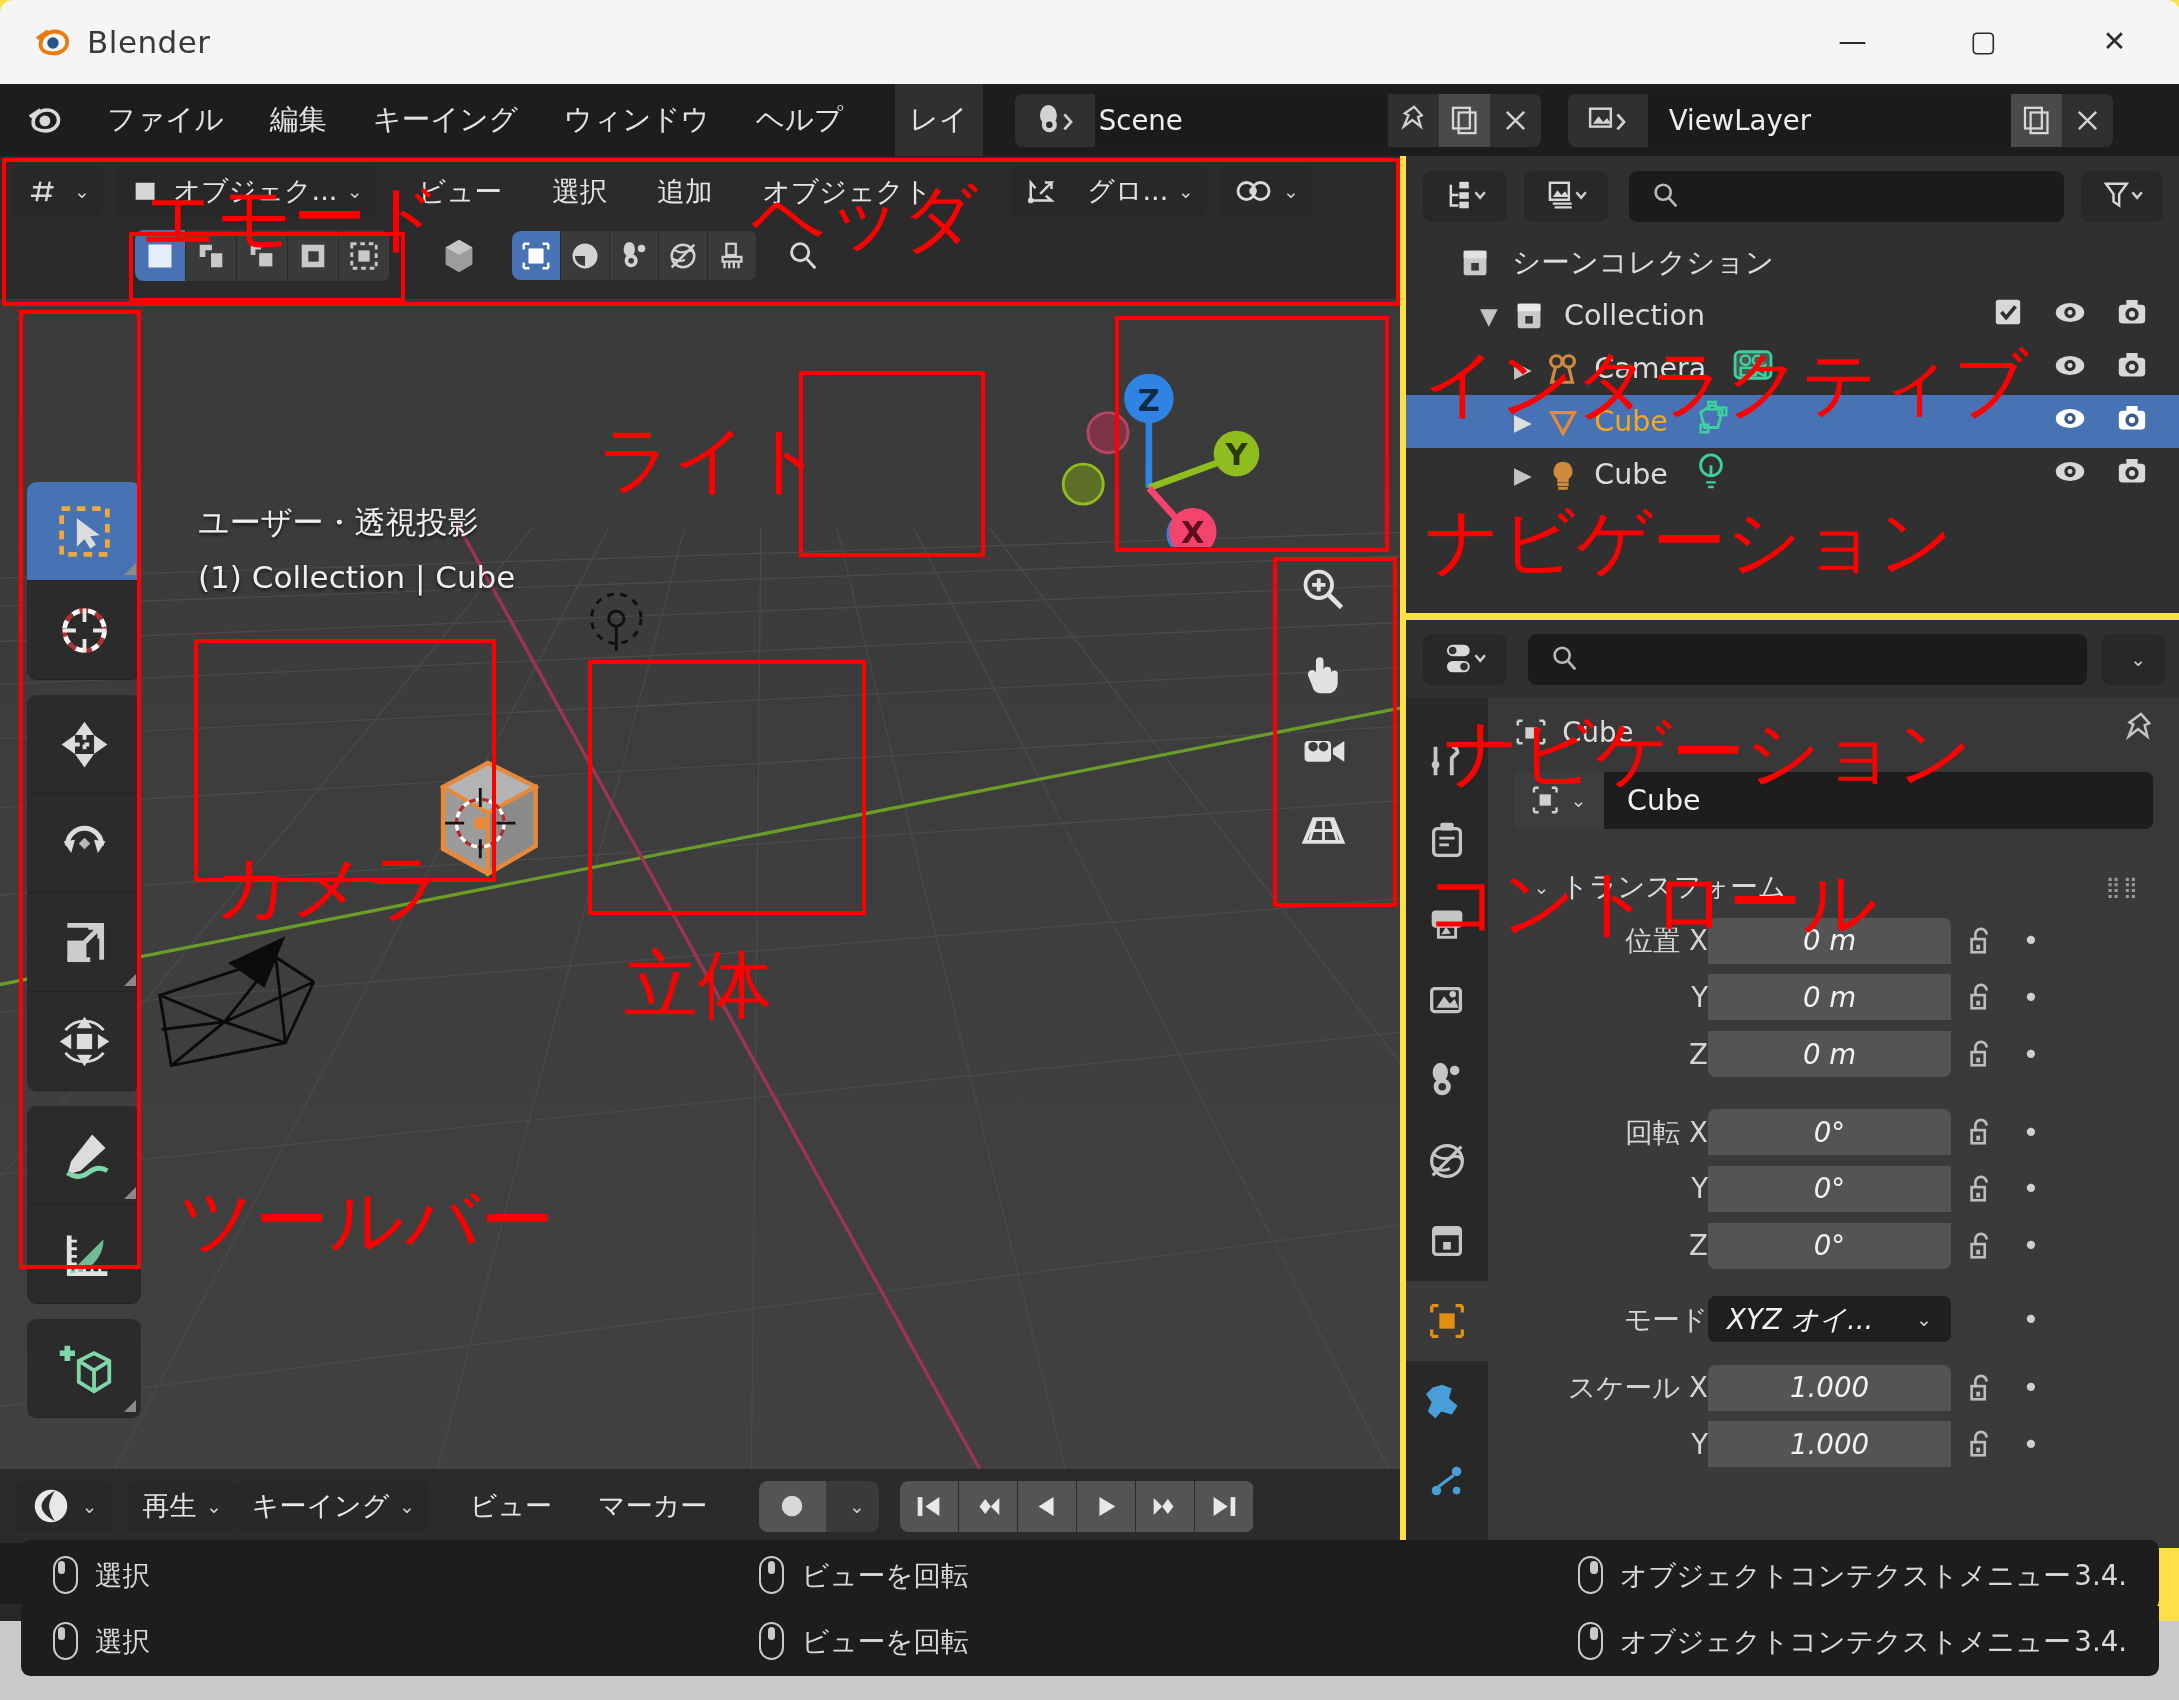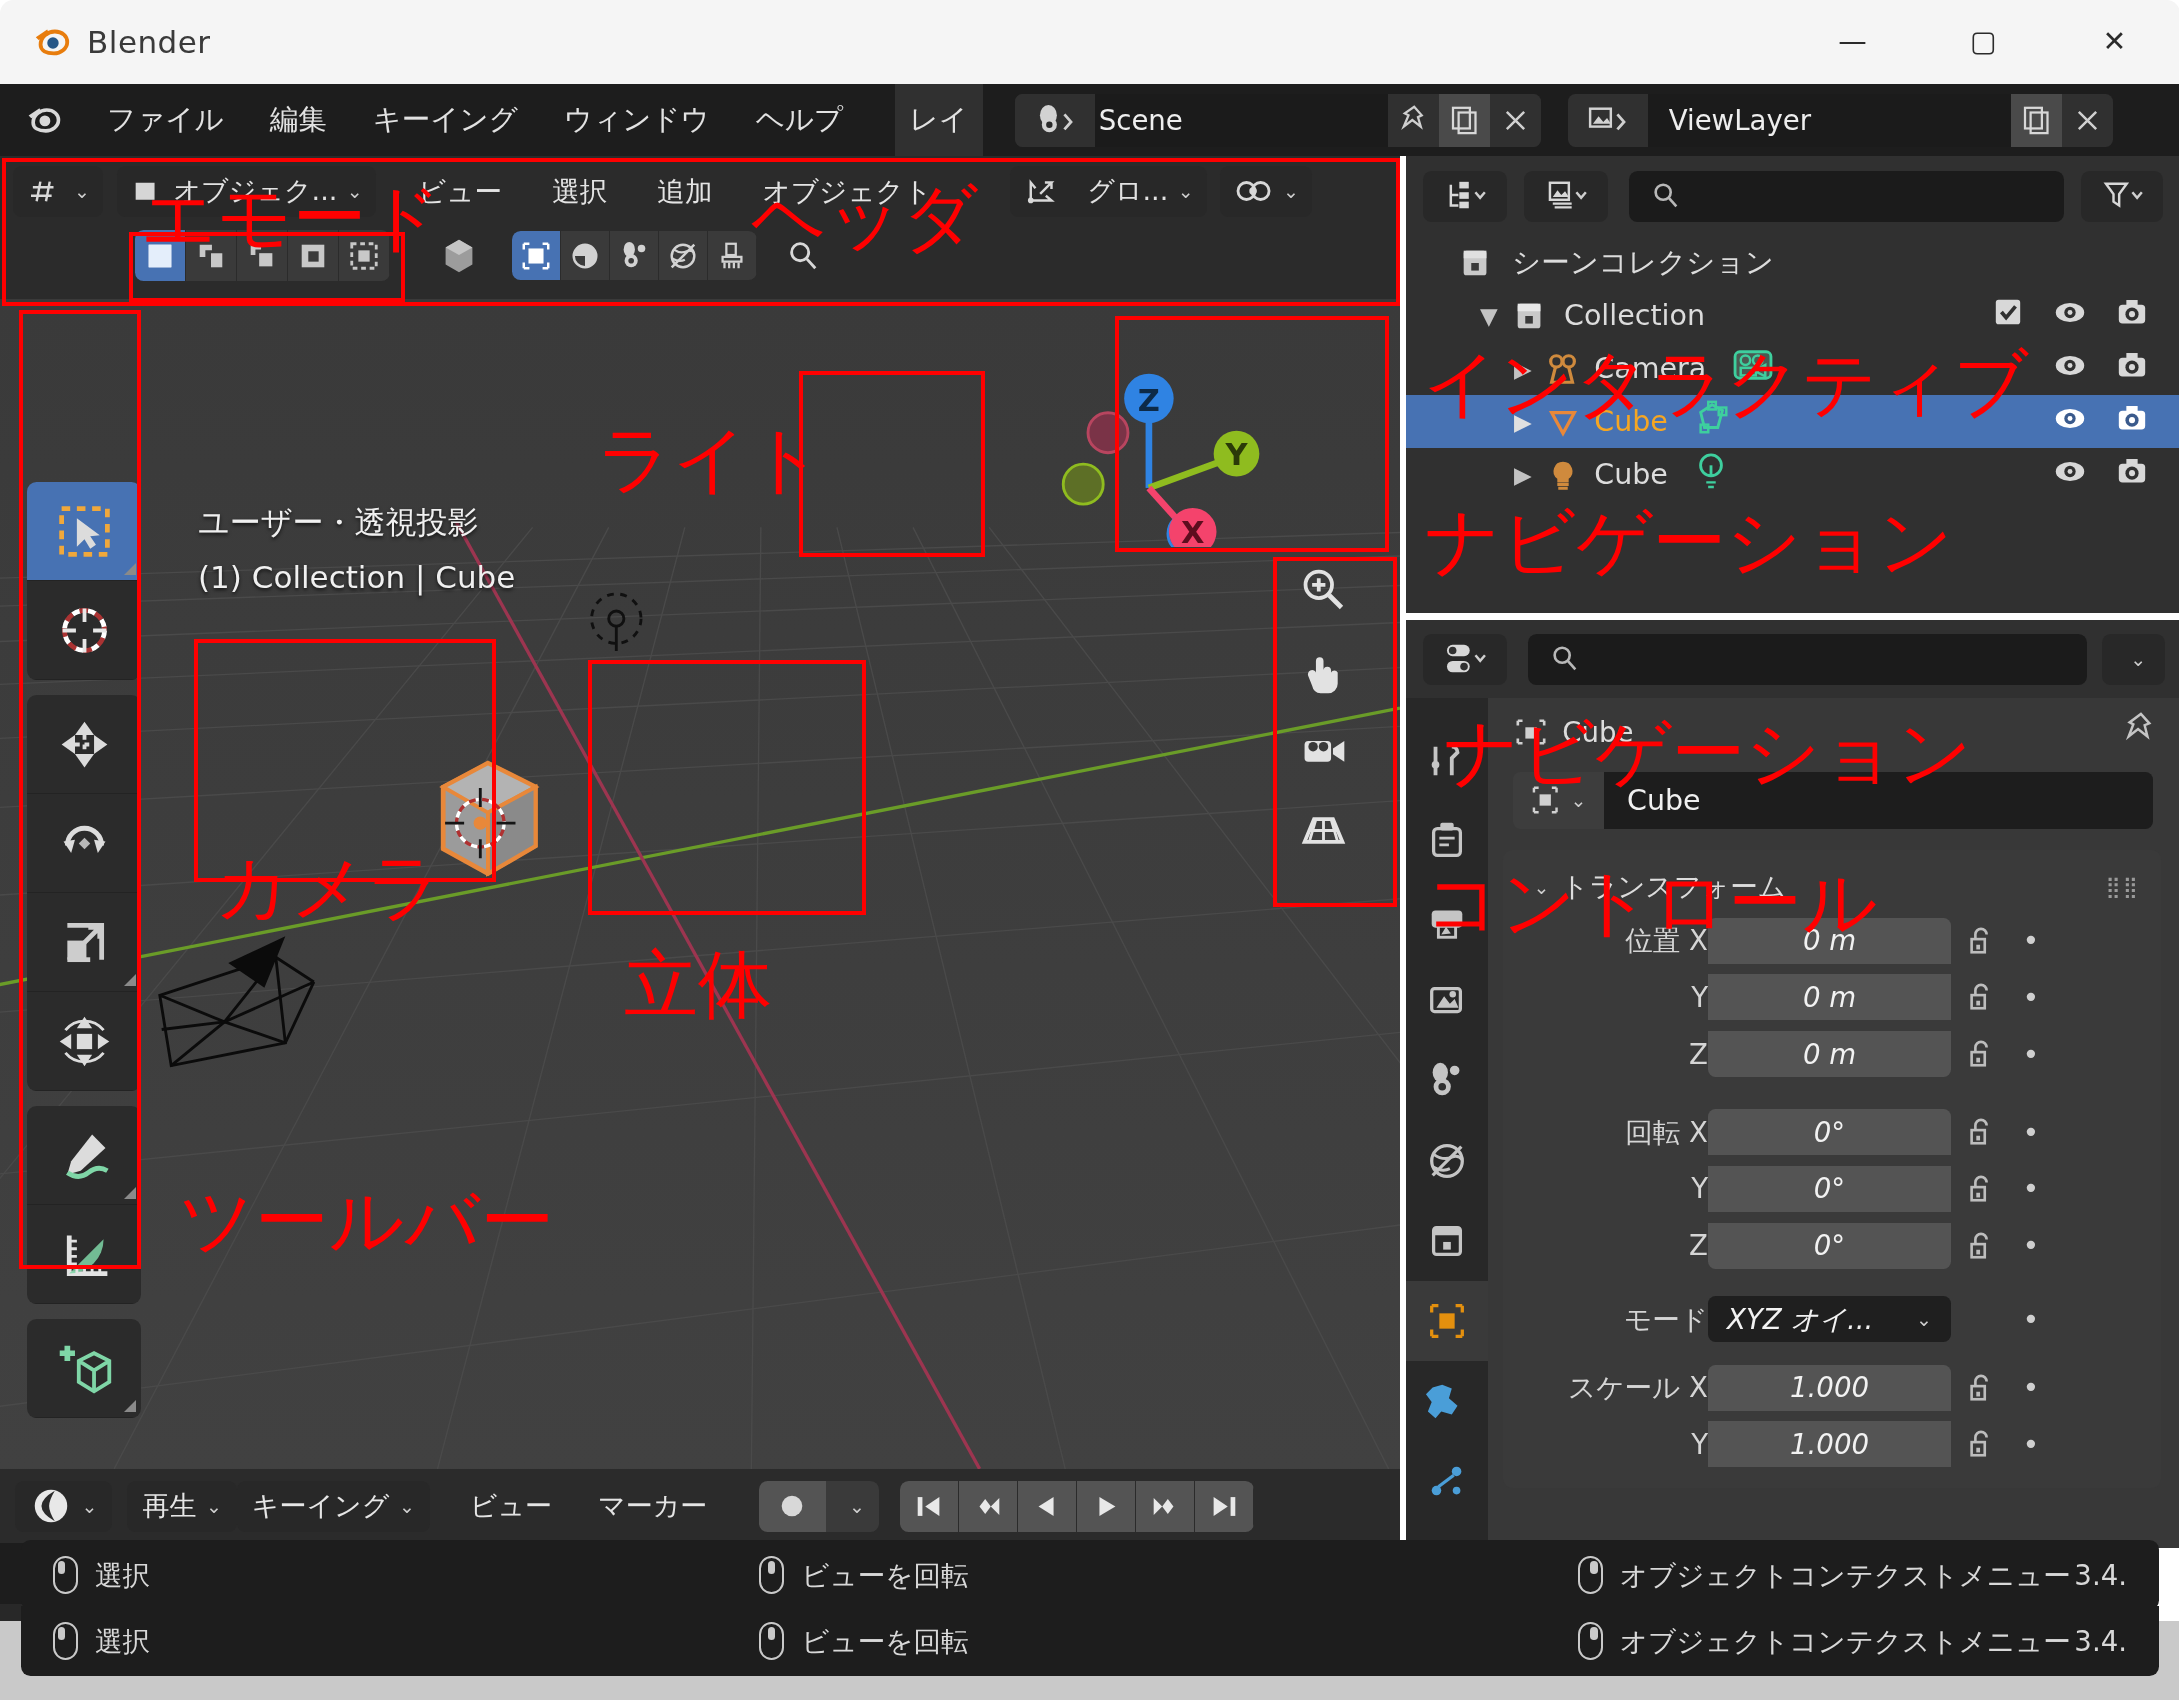--- a/index.html
+++ b/index.html
@@ -2,21 +2,21 @@
 <html style="font-size:15px"><head>
 <meta charset="utf-8">
 <style>
   * { box-sizing: border-box; margin: 0; padding: 0; }
   html, body {
     width: 2180px; height: 1701px;
     background: #1d1d1d;
     font-family: "DejaVu Sans", "Liberation Sans", sans-serif;
     overflow: hidden;
   }
-  #root { position: relative; width: 2180px; height: 1701px; background: #ffffff; }
+  #root { position: relative; width: 2180px; height: 1701px; background: #fde047; }
 
   
   .titlebar {
     position: absolute; left: 0; top: 0; width: 2180px; height: 84px;
     background: #f5f5f5; display: flex; align-items: center;
     border-radius: 13.3px 13.3px 0 0;
   }
   .tb-logo { margin-left: 32px; width: 40px; height: 40px; position: relative; }
   .tb-title { margin-left: 15px; font-size: 31px; color: #3a3a3a; letter-spacing: 0.5px; }
   .tb-ctrls { margin-left: auto; display: flex; }

